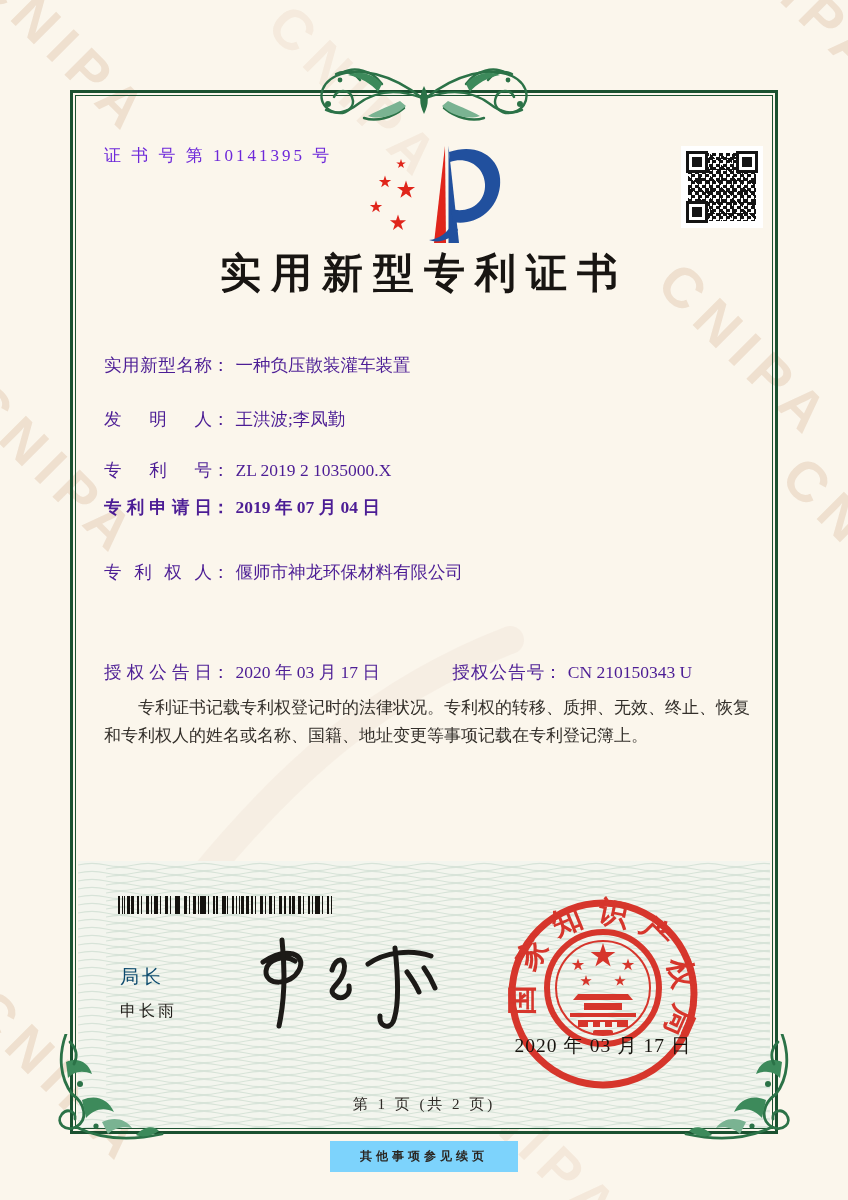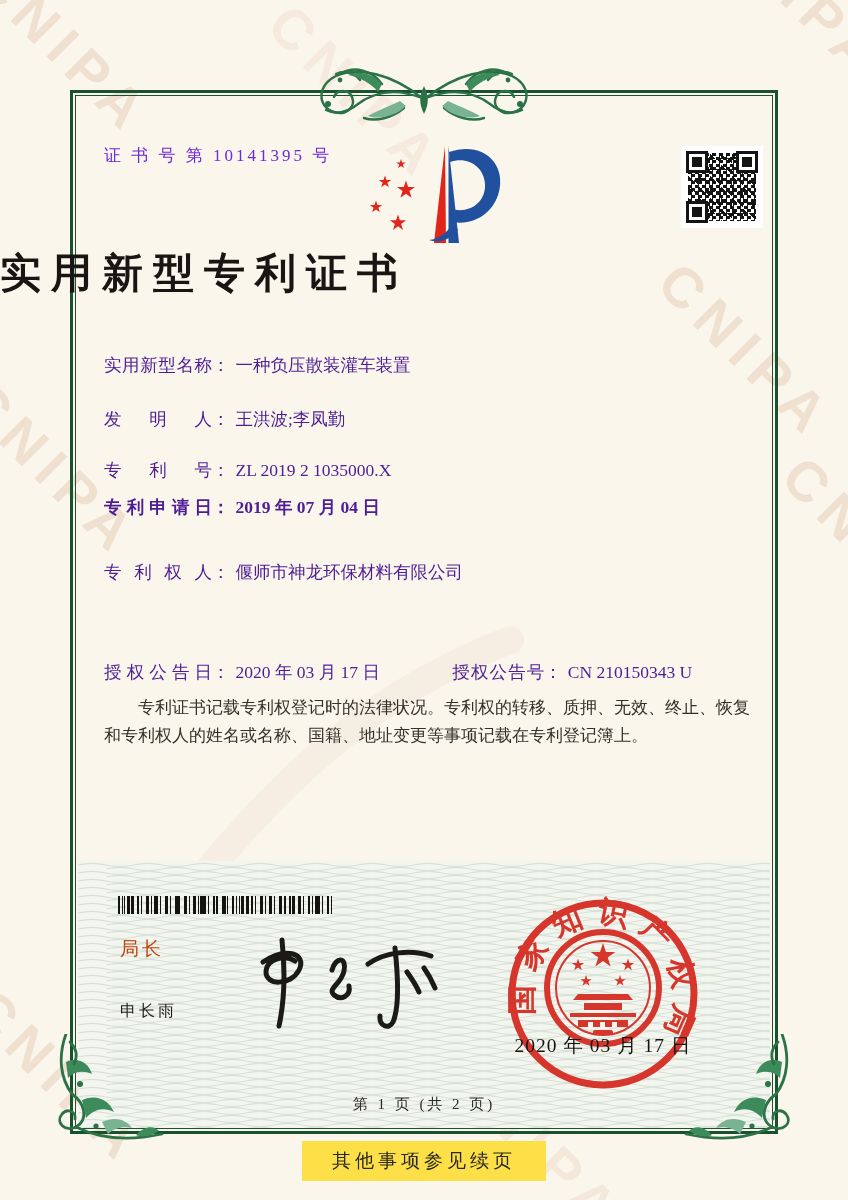--- a/index.html
+++ b/index.html
@@ -40,21 +40,21 @@
     position:absolute;left:7px;top:7px;right:7px;bottom:7px;
     background-image:
       repeating-conic-gradient(#141414 0 25%, transparent 0 50%),
       repeating-conic-gradient(transparent 0 25%, #141414 0 37%, transparent 0 50%);
     background-size:7px 7px, 11px 11px;
   }
   .qr-finder{position:absolute;width:16px;height:16px;border:3px solid #141414;background:#fff;}
   .qr-finder i{position:absolute;left:3px;top:3px;width:10px;height:10px;background:#141414;display:block;}
   .qr-f1{left:5px;top:5px;} .qr-f2{right:5px;top:5px;} .qr-f3{left:5px;bottom:5px;}
   .title{
-    position:absolute;left:0;top:246px;width:100%;text-align:left;
+    position:absolute;left:0;top:246px;width:100%;text-align:center;
     font-size:41px;font-weight:700;letter-spacing:10px;color:#181512;
   }
   
   .frow{position:absolute;left:104px;font-size:17.5px;color:#4c1d95;white-space:nowrap;}
   .frow .lab{display:inline-block;width:108px;text-align:justify;text-align-last:justify;letter-spacing:0;}
   .frow .col{display:inline-block;margin-right:6px;}
   .fr0{top:353px;} .fr1{top:407px;} .fr2{top:458px;}
   .fr3{top:495px;font-weight:bold;} .fr4{top:560px;} .fr5{top:611px;}
   .grant{top:660px;}
   .grant .g2{margin-left:68px;}
@@ -65,32 +65,32 @@
     font-size:17px;line-height:27.5px;color:#332f2a;text-align:justify;
   }
   .body-text p{margin:0;text-indent:2em;}
   
   .barcode{
     position:absolute;left:118px;top:896px;width:218px;height:18px;
     background-image:
       repeating-linear-gradient(90deg,#15130f 0 2px,transparent 2px 4px,#15130f 4px 5px,transparent 5px 9px,#15130f 9px 12px,transparent 12px 14px,#15130f 14px 15px,transparent 15px 19px),
       repeating-linear-gradient(90deg,transparent 0 6px,#15130f 6px 7px,transparent 7px 13px,#15130f 13px 16px,transparent 16px 23px);
   }
-  .signer-title{position:absolute;left:120px;top:936px;font-size:19px;letter-spacing:3px;color:#c2410c;font-family:"Liberation Sans","DejaVu Sans",sans-serif;}
+  .signer-title{position:absolute;left:120px;top:964px;font-size:19px;letter-spacing:3px;color:#0c4a6e;font-family:"Liberation Sans","DejaVu Sans",sans-serif;}
   .signer-name{position:absolute;left:120px;top:1001px;font-size:16px;letter-spacing:3px;color:#23201c;font-family:"Liberation Sans","DejaVu Sans",sans-serif;}
   .signature{position:absolute;left:235px;top:928px;}
   .seal{position:absolute;left:505px;top:896px;opacity:.93;}
   .seal-date{
     position:absolute;left:505px;top:1032px;width:196px;text-align:center;
     font-size:19.5px;letter-spacing:1px;color:#17140f;
   }
   .page-info{position:absolute;left:0;top:1095px;width:100%;text-align:center;font-size:15px;letter-spacing:3px;color:#2e2a26;}
   .footer-note{
     position:absolute;left:50%;top:1141px;transform:translateX(-50%);
-    background:#fde047;padding:7px 30px;font-size:19px;letter-spacing:4px;color:#2b2722;white-space:nowrap;
+    background:#7dd3fc;padding:7px 30px;font-size:12px;letter-spacing:4px;color:#2b2722;white-space:nowrap;font-weight:bold;
   }
 </style>
 </head>
 <body>
 
 <div class="page">
 
   <div class="wm wm1">CNIPA</div>
   <div class="wm wm2">CNIPA</div>
   <div class="wm wm3">CNIPA</div>

